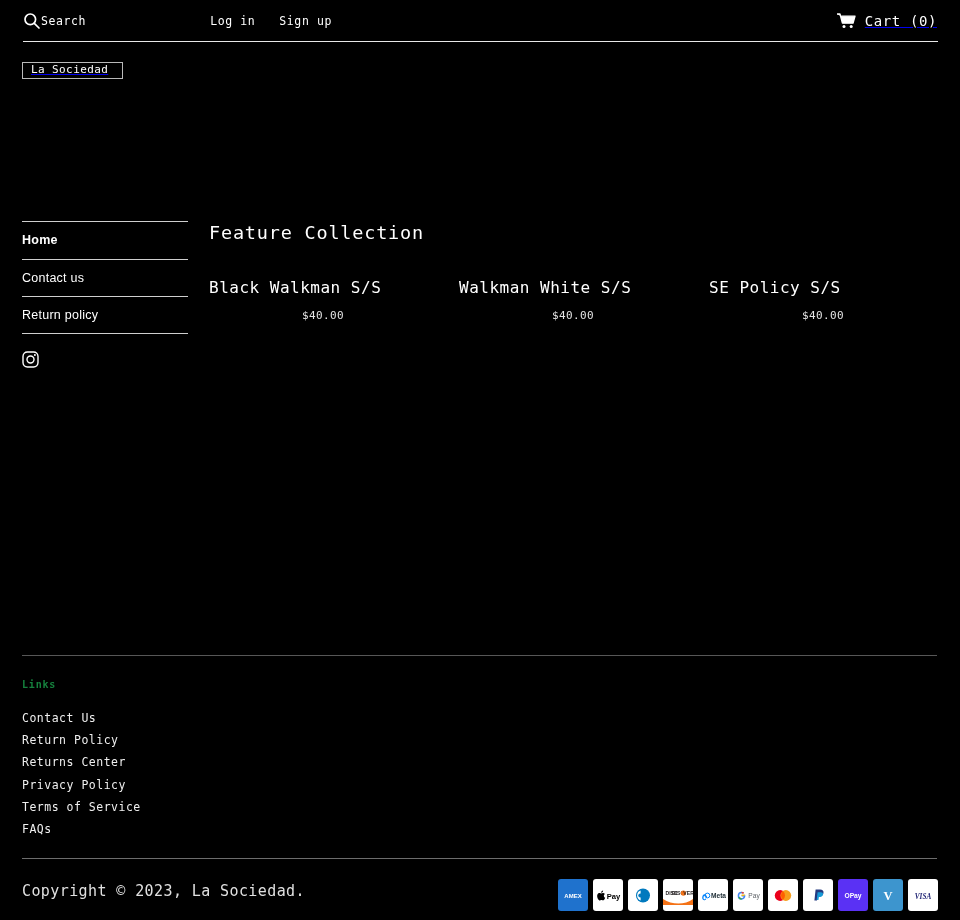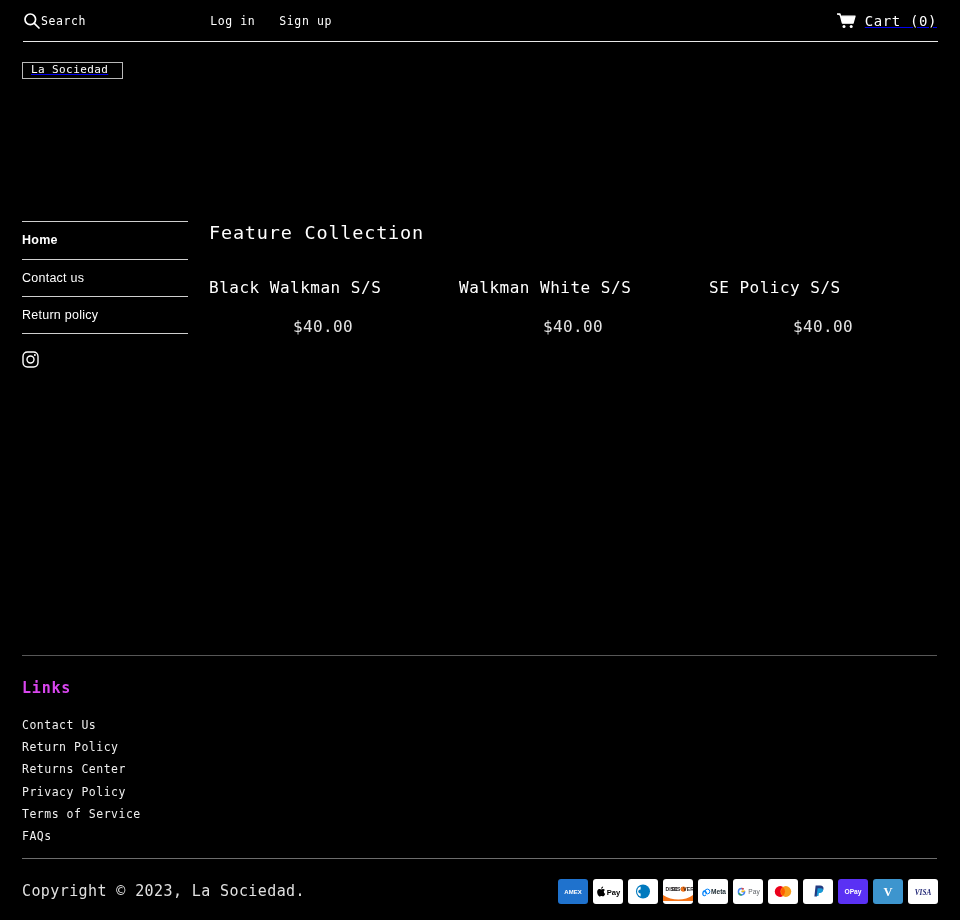--- a/index.html
+++ b/index.html
@@ -175,47 +175,47 @@
     font-size: 16px;
     letter-spacing: 0.5px;
     color: #ffffff;
     text-decoration: none;
     margin-top: 15px;
   }
 
   .card-price {
     display: block;
     text-align: center;
-    font-size: 16px;
+    font-size: 11px;
     letter-spacing: 0.4px;
     color: #e3e3e3;
-    margin-top: 20px;
+    margin-top: 12px;
   }
 
   
   .footer-rule-top {
     position: absolute;
     top: 655px;
     left: 22px;
     width: 915px;
     height: 1px;
     background: #575757;
   }
 
   .footer-links {
     position: absolute;
     top: 679px;
     left: 22px;
   }
 
   .footer-heading {
-    font-size: 15px;
+    font-size: 10px;
     font-weight: bold;
     letter-spacing: 0.8px;
-    color: #d946ef;
+    color: #15803d;
     margin-bottom: 17px;
   }
 
   .footer-list { list-style: none; }
 
   .footer-list li { margin-bottom: 3.2px; }
 
   .footer-link {
     font-size: 11.5px;
     letter-spacing: 0.5px;
@@ -246,21 +246,21 @@
     position: absolute;
     top: 879px;
     right: 22px;
     display: flex;
     align-items: center;
     gap: 5px;
   }
 
   .pay {
     width: 30px;
-    height: 25px;
+    height: 32px;
     border-radius: 3px;
     background: #ffffff;
     display: flex;
     align-items: center;
     justify-content: center;
     overflow: hidden;
   }
 
   .pay svg { display: block; }
 </style>

